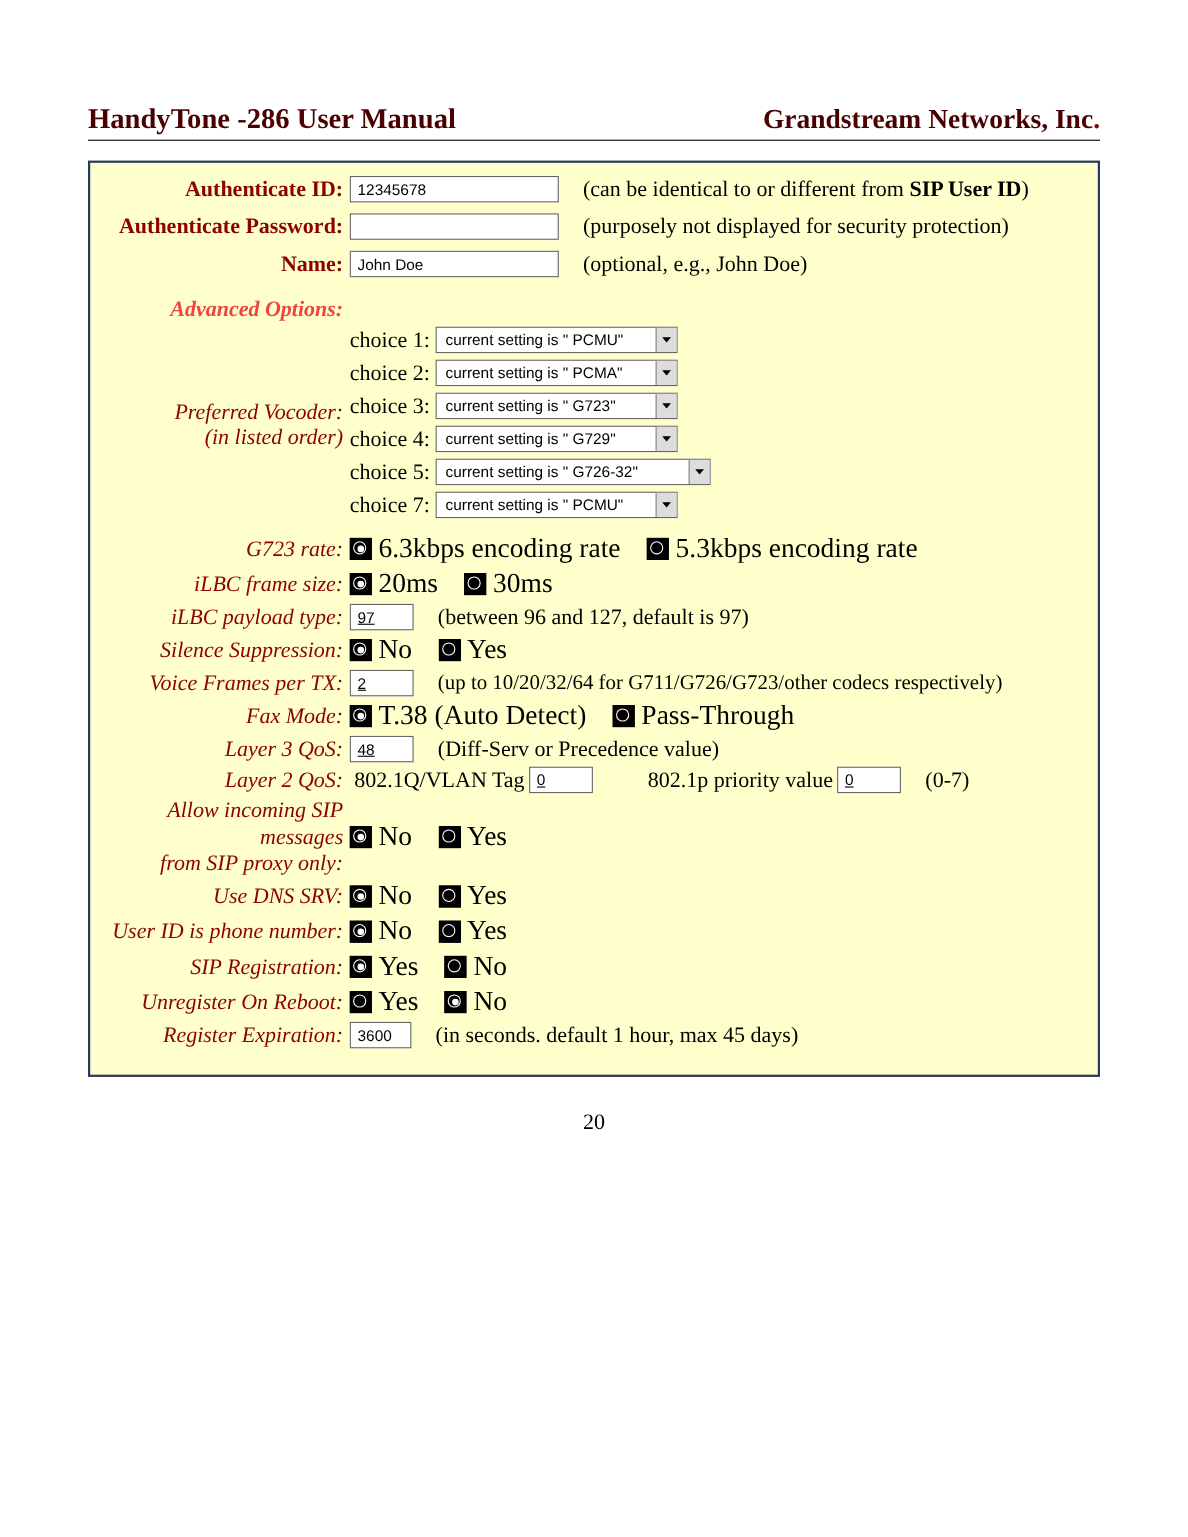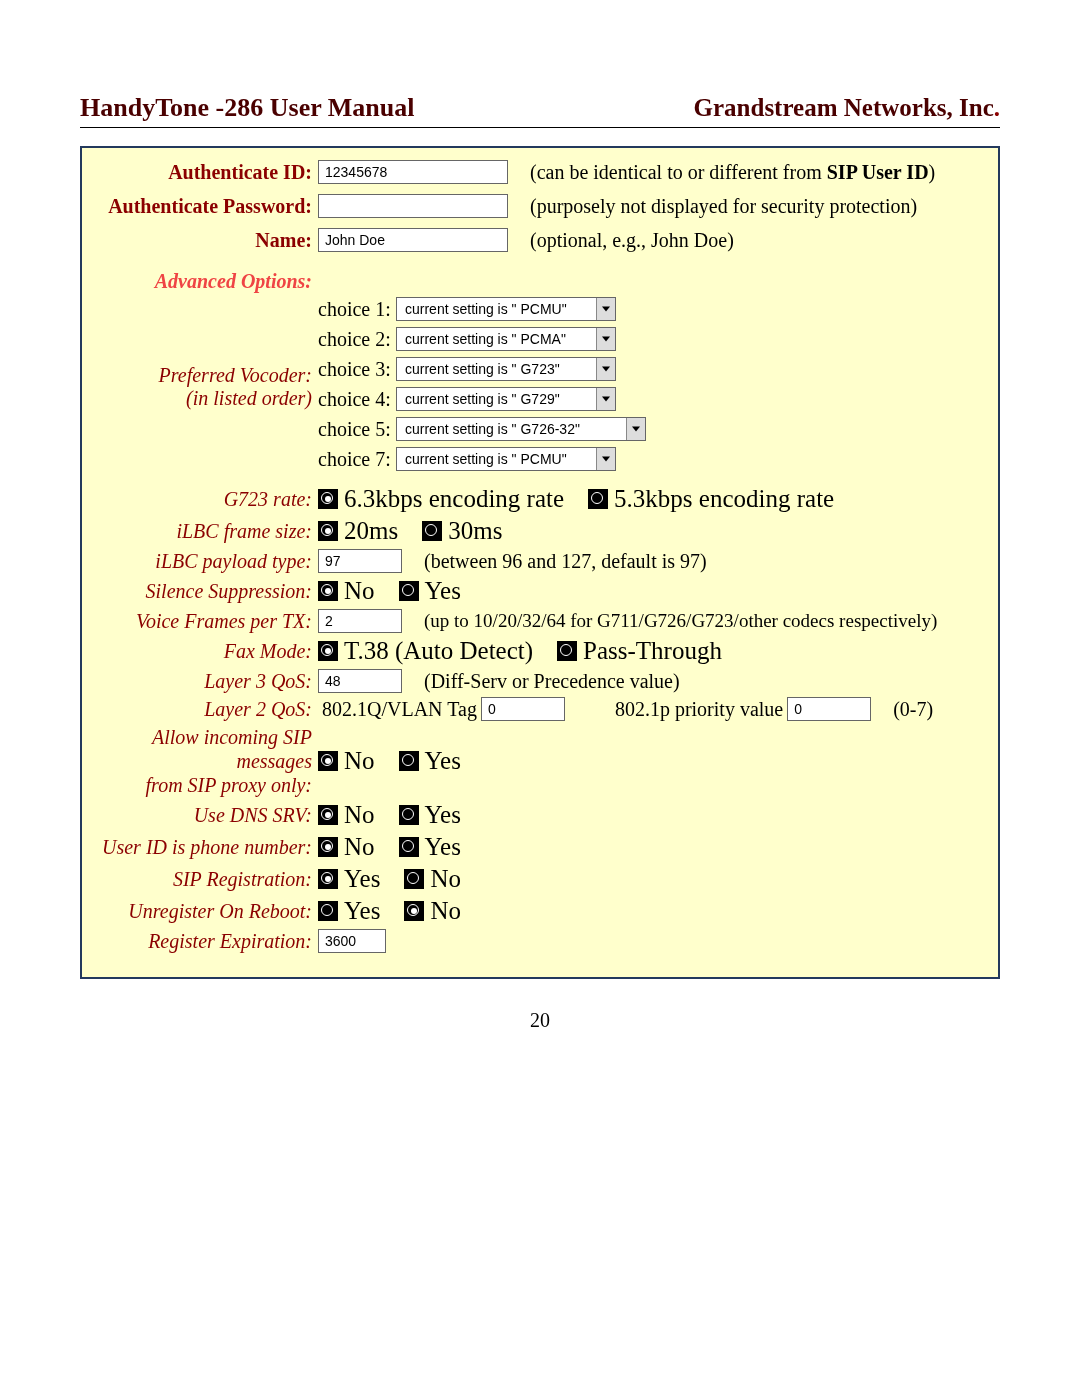--- a/index.html
+++ b/index.html
@@ -69,21 +69,21 @@
     background: #fff;
     border: 1px solid #666;
     height: 24px;
     font-family: Arial, sans-serif;
     font-size: 14px;
     padding: 2px 6px;
     box-sizing: border-box;
     margin-right: 18px;
   }
   .wid-med { width: 190px; }
-  .wid-sm  { width: 84px; }
+  .wid-sm  { width: 58px; text-decoration: underline; }
   .note {
     font-size: 20px;
     color: #000;
     margin-left: 4px;
   }
   .note .bold { font-weight: bold; }
   .section {
     margin-top: 18px;
   }
   .vocoder-choice {
@@ -446,21 +446,22 @@
         <span class="rgroup">
           <span class="radio selected"></span>
           <span class="radio-lbl">No</span>
         </span>
       </div>
     </div>
 
     <div class="row">
       <div class="lbl italic">Register Expiration:</div>
       <div class="val">
-        <input class="txtinput" style="width: 68px;" value="3600">
+        <input class="txtinput" style="width: 56px;" value="3600">
+        <span class="note">(in seconds. default 1 hour, max 45 days)</span>
       </div>
     </div>
 
   </div>
 
   <div class="pagenum">20</div>
 
 </div>
 
 </body></html>

